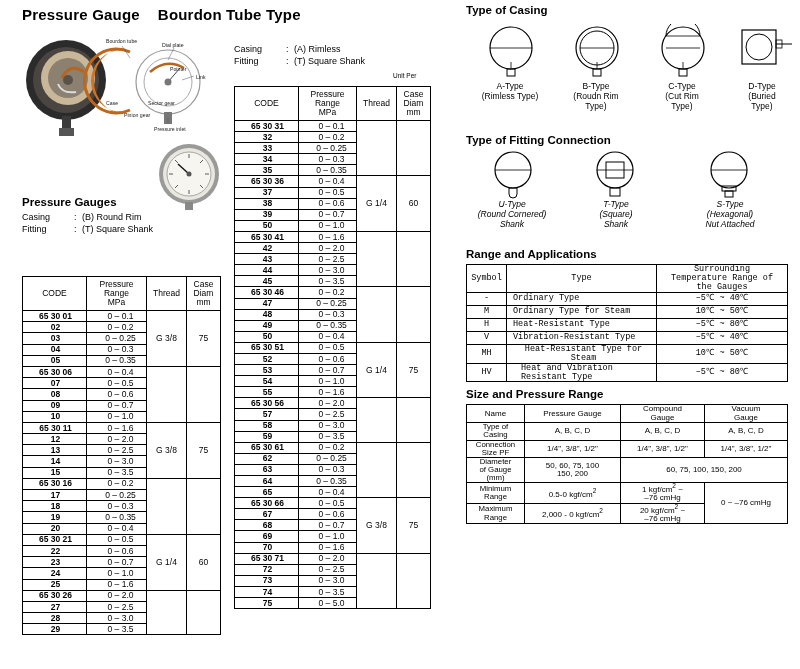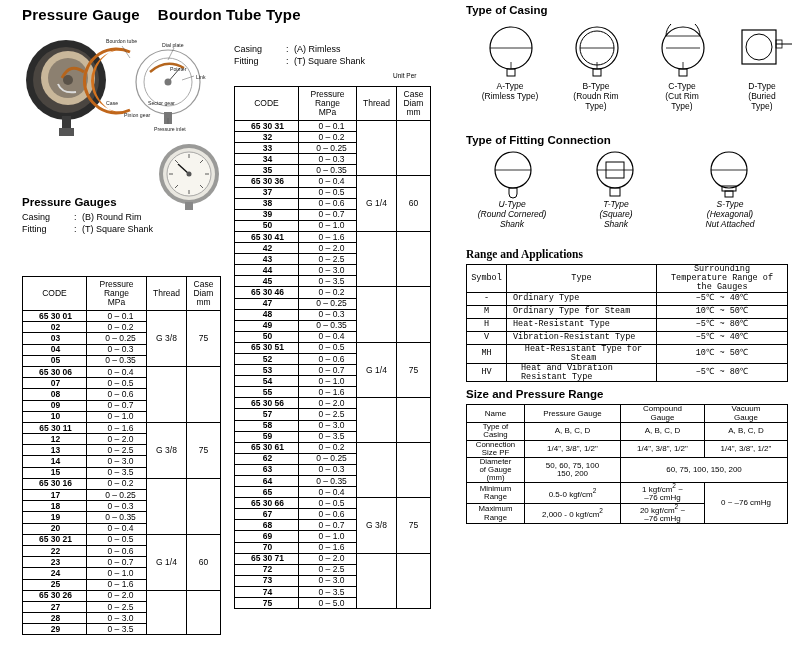--- a/index.html
+++ b/index.html
@@ -624,21 +624,21 @@
         <div>(Square)</div>
         <div>Shank</div>
       </div>
       <div class="cas" style="left:218px; top:50px;width:92px;">
         <div>S-Type</div>
         <div>(Hexagonal)</div>
         <div>Nut Attached</div>
       </div>
     </div>
 
-    <div class="h2" style="margin:2px 12px 4px 0;font-family:Liberation Serif, serif;">Range and Applications</div>
+    <div class="h2" style="margin:2px 12px 4px 0;">Range and Applications</div>
     <table class="tbl rng-tbl" style="width:322px;">
       <thead>
         <tr>
           <th style="width:40px;">Symbol</th>
           <th style="width:150px;">Type</th>
           <th>
             <div>Surrounding</div>
             <div>Temperature Range of</div>
             <div>the Gauges</div>
           </th>

